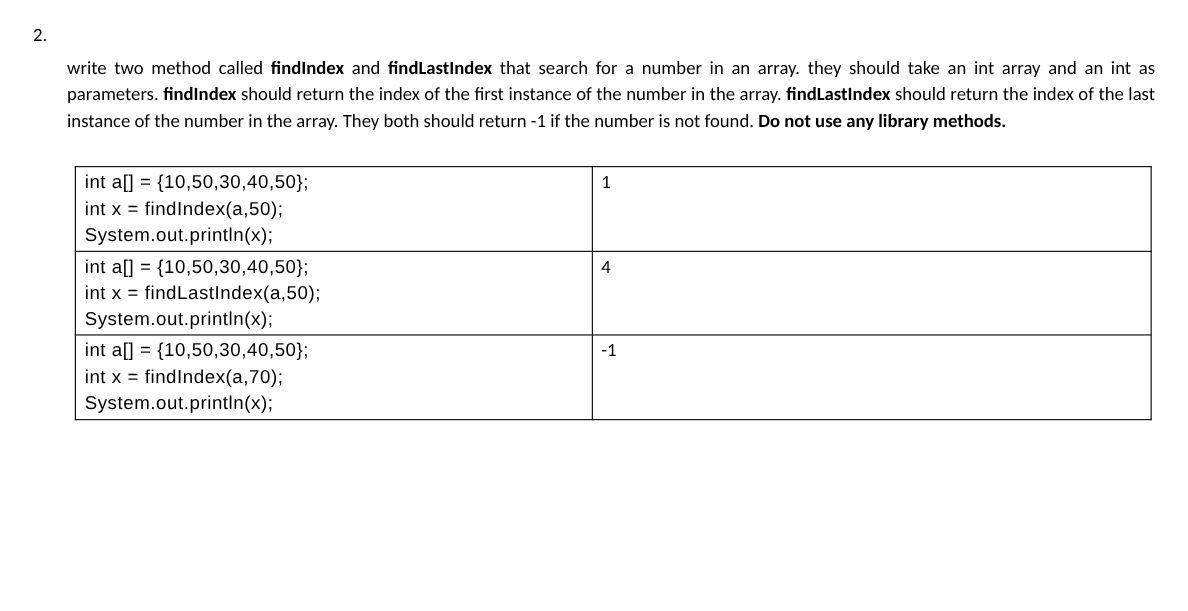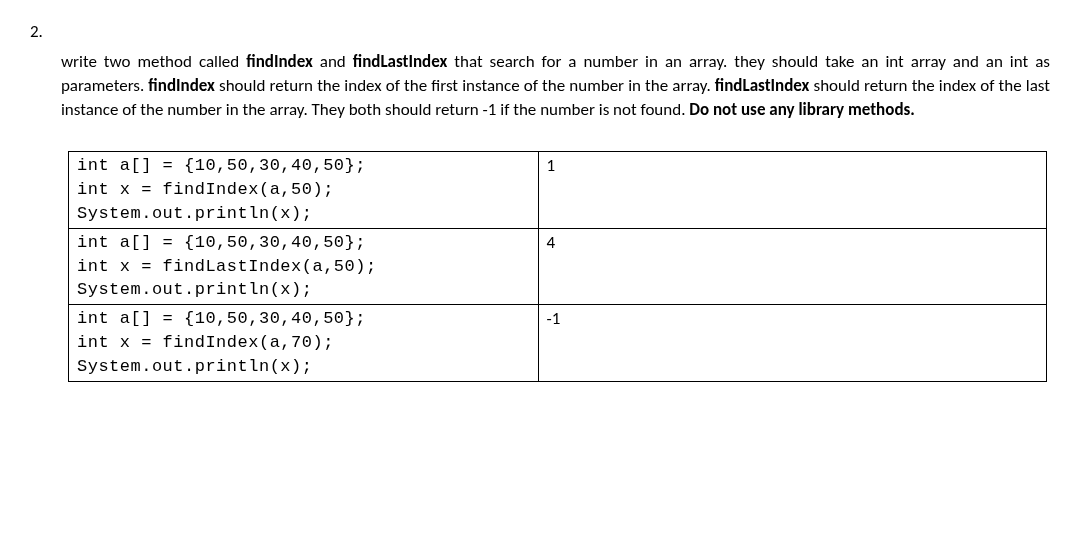--- a/index.html
+++ b/index.html
@@ -36,21 +36,21 @@
     }
     td {
       border: 1px solid #000;
       padding: 2px 8px;
       vertical-align: top;
     }
     td.header {
       font-family: Calibri, Arial, sans-serif;
     }
     td.code {
-      font-family: Liberation Mono, monospace;
+      font-family: Liberation Sans, sans-serif;
       font-size: 17px;
       white-space: pre;
       letter-spacing: 0.5px;
       margin-left: 36px;
     }
     td.output {
       font-family: Calibri, Arial, sans-serif;
       vertical-align: top;
     }
     .col-left {

